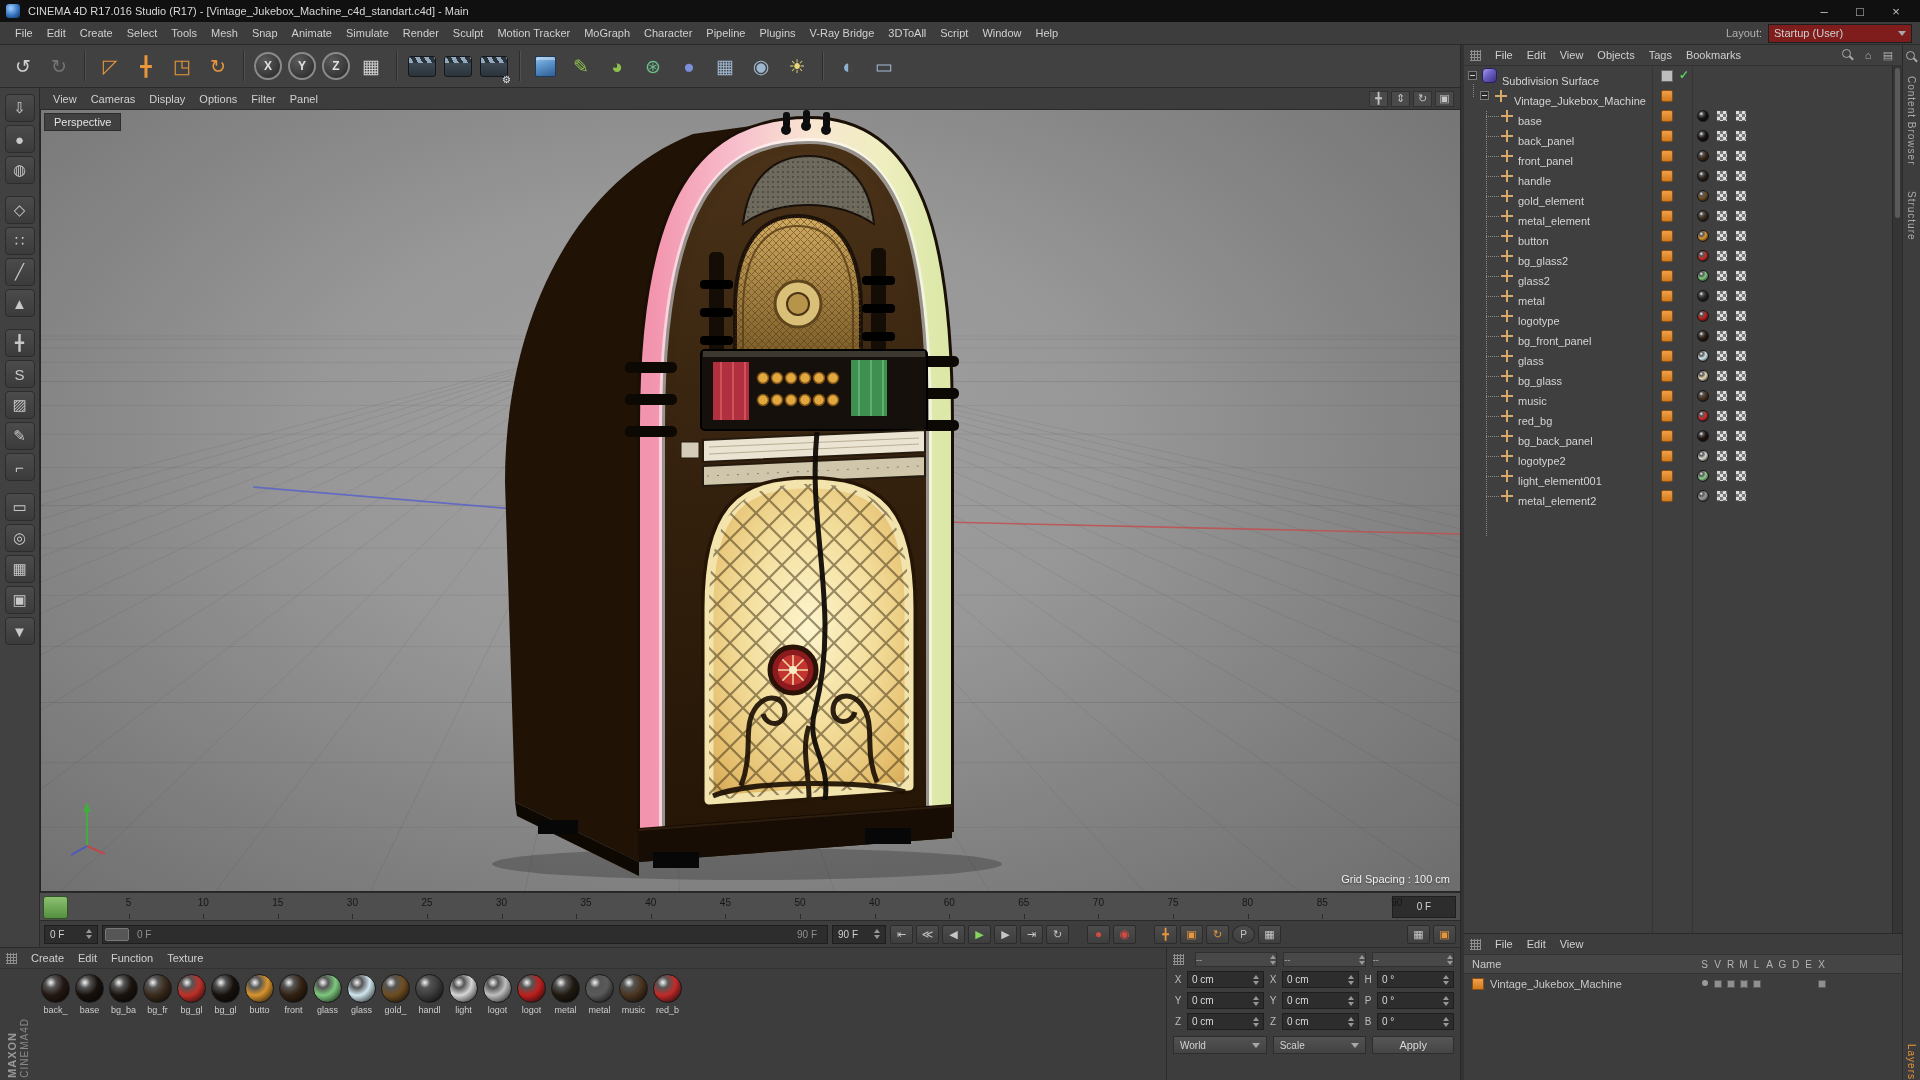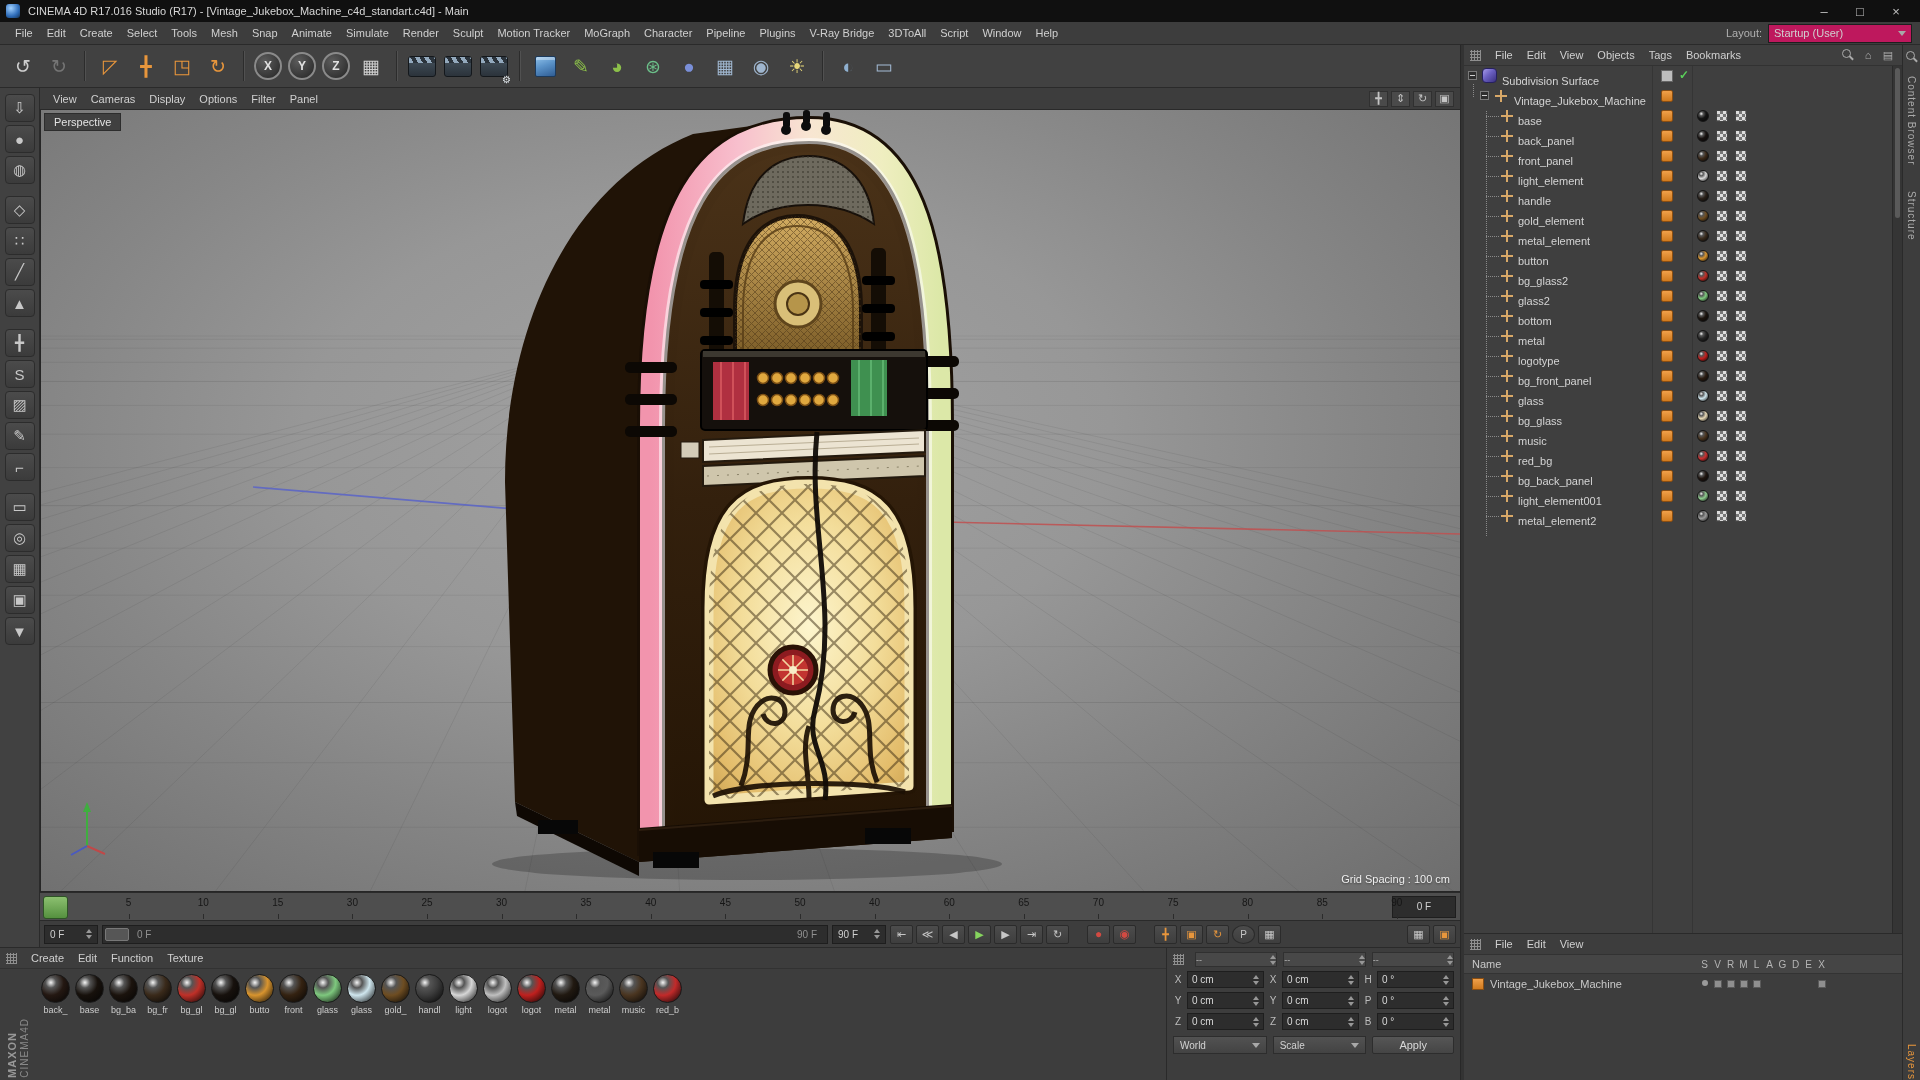--- a/index.html
+++ b/index.html
@@ -10,21 +10,21 @@
   .titlebar{position:absolute;left:0;top:0;right:0;height:22px;background:#101010;display:flex;align-items:center;gap:8px;padding:0 6px;box-sizing:border-box;}
   .app-icon{width:14px;height:14px;border-radius:3px;background:radial-gradient(circle at 35% 30%,#9fd0ff,#2d6bb8 60%,#14304f);}
   .title{color:#d8d8d8;}
   .winbtns{margin-left:auto;display:flex;}
   .winbtn{width:36px;height:22px;display:flex;align-items:center;justify-content:center;color:#c0c0c0;font-size:13px;}
   
   .menubar{position:absolute;left:0;top:22px;right:0;height:23px;background:#3d3d3d;border-bottom:1px solid #2a2a2a;display:flex;align-items:center;padding:0 8px;box-sizing:border-box;}
   #menu-items{display:flex;}
   .mitem{padding:3px 7px;color:#d0d0d0;white-space:nowrap;}
   .layout-box{margin-left:auto;display:flex;align-items:center;gap:6px;color:#b0b0b0;}
-  .layout-select{width:132px;height:17px;background:#be185d;border:1px solid #1e1e1e;display:flex;align-items:center;justify-content:space-between;padding:0 5px;color:#d0d0d0;}
+  .layout-select{width:132px;height:17px;background:#7f1d1d;border:1px solid #1e1e1e;display:flex;align-items:center;justify-content:space-between;padding:0 5px;color:#d0d0d0;}
   .dda{width:0;height:0;border-left:4px solid transparent;border-right:4px solid transparent;border-top:5px solid #a8a8a8;}
   
   .toolbar{position:absolute;left:0;top:45px;width:1460px;height:43px;background:#414141;border-bottom:1px solid #2a2a2a;display:flex;align-items:center;padding:0 6px;box-sizing:border-box;gap:2px;}
   .tbtn{min-width:34px;height:34px;display:flex;align-items:center;justify-content:center;border-radius:3px;position:relative;}
   .tbtn .tg{font-size:19px;line-height:1;}
   .tsep{width:1px;height:30px;background:#2c2c2c;margin:0 6px;box-shadow:1px 0 0 #515151;}
   .tcircle{min-width:28px;width:28px;height:28px;border-radius:50%;background:radial-gradient(circle at 35% 30%,#5c5c5c,#242424);border:2px solid #8a8a8a;color:#e2e2e2;font-size:12px;font-weight:bold;margin:0 2px;box-sizing:border-box;}
   .clap{display:block;width:26px;height:19px;background:linear-gradient(#46535e,#2b333b);border:1px solid #14181c;border-radius:3px;position:relative;overflow:hidden;}
   .clap::before{content:"";position:absolute;top:0;left:0;right:0;height:6px;background:repeating-linear-gradient(60deg,#93a9bd 0 4px,#2b333b 4px 8px);}
   .gear{position:absolute;right:0;bottom:-2px;font-size:10px;color:#dde3e8;}
@@ -820,29 +820,20 @@
             <i class="obj-ic"></i>
             <span class="tlabel">front_panel</span>
             <i class="tag-orange"></i>
             <i class="tag-sphere" style="background: radial-gradient(circle at 33% 28%, rgba(255, 255, 255, 0.95) 0%, rgba(255, 255, 255, 0.12) 20%, rgb(60, 42, 26) 48%, rgb(4, 4, 4) 100%);"></i>
             <i class="tag-ch c1"></i>
             <i class="tag-ch c2"></i>
           </div>
           <div class="trow child">
             <i class="hstub"></i>
             <i class="obj-ic"></i>
-            <span class="tlabel">light_element</span>
-            <i class="tag-orange"></i>
-            <i class="tag-sphere" style="background: radial-gradient(circle at 33% 28%, rgba(255, 255, 255, 0.95) 0%, rgba(255, 255, 255, 0.12) 20%, rgb(216, 216, 216) 48%, rgb(4, 4, 4) 100%);"></i>
-            <i class="tag-ch c1"></i>
-            <i class="tag-ch c2"></i>
-          </div>
-          <div class="trow child">
-            <i class="hstub"></i>
-            <i class="obj-ic"></i>
             <span class="tlabel">handle</span>
             <i class="tag-orange"></i>
             <i class="tag-sphere" style="background: radial-gradient(circle at 33% 28%, rgba(255, 255, 255, 0.95) 0%, rgba(255, 255, 255, 0.12) 20%, rgb(42, 33, 26) 48%, rgb(4, 4, 4) 100%);"></i>
             <i class="tag-ch c1"></i>
             <i class="tag-ch c2"></i>
           </div>
           <div class="trow child">
             <i class="hstub"></i>
             <i class="obj-ic"></i>
             <span class="tlabel">gold_element</span>
@@ -883,29 +874,20 @@
             <i class="obj-ic"></i>
             <span class="tlabel">glass2</span>
             <i class="tag-orange"></i>
             <i class="tag-sphere" style="background: radial-gradient(circle at 33% 28%, rgba(255, 255, 255, 0.95) 0%, rgba(255, 255, 255, 0.12) 20%, rgb(126, 200, 126) 48%, rgb(4, 4, 4) 100%);"></i>
             <i class="tag-ch c1"></i>
             <i class="tag-ch c2"></i>
           </div>
           <div class="trow child">
             <i class="hstub"></i>
             <i class="obj-ic"></i>
-            <span class="tlabel">bottom</span>
-            <i class="tag-orange"></i>
-            <i class="tag-sphere" style="background: radial-gradient(circle at 33% 28%, rgba(255, 255, 255, 0.95) 0%, rgba(255, 255, 255, 0.12) 20%, rgb(28, 20, 14) 48%, rgb(4, 4, 4) 100%);"></i>
-            <i class="tag-ch c1"></i>
-            <i class="tag-ch c2"></i>
-          </div>
-          <div class="trow child">
-            <i class="hstub"></i>
-            <i class="obj-ic"></i>
             <span class="tlabel">metal</span>
             <i class="tag-orange"></i>
             <i class="tag-sphere" style="background: radial-gradient(circle at 33% 28%, rgba(255, 255, 255, 0.95) 0%, rgba(255, 255, 255, 0.12) 20%, rgb(38, 38, 38) 48%, rgb(4, 4, 4) 100%);"></i>
             <i class="tag-ch c1"></i>
             <i class="tag-ch c2"></i>
           </div>
           <div class="trow child">
             <i class="hstub"></i>
             <i class="obj-ic"></i>
             <span class="tlabel">logotype</span>
@@ -958,20 +940,29 @@
             <i class="tag-sphere" style="background: radial-gradient(circle at 33% 28%, rgba(255, 255, 255, 0.95) 0%, rgba(255, 255, 255, 0.12) 20%, rgb(200, 48, 48) 48%, rgb(4, 4, 4) 100%);"></i>
             <i class="tag-ch c1"></i>
             <i class="tag-ch c2"></i>
           </div>
           <div class="trow child">
             <i class="hstub"></i>
             <i class="obj-ic"></i>
             <span class="tlabel">bg_back_panel</span>
             <i class="tag-orange"></i>
             <i class="tag-sphere" style="background: radial-gradient(circle at 33% 28%, rgba(255, 255, 255, 0.95) 0%, rgba(255, 255, 255, 0.12) 20%, rgb(32, 22, 16) 48%, rgb(4, 4, 4) 100%);"></i>
+            <i class="tag-ch c1"></i>
+            <i class="tag-ch c2"></i>
+          </div>
+          <div class="trow child">
+            <i class="hstub"></i>
+            <i class="obj-ic"></i>
+            <span class="tlabel">logotype2</span>
+            <i class="tag-orange"></i>
+            <i class="tag-sphere" style="background: radial-gradient(circle at 33% 28%, rgba(255, 255, 255, 0.95) 0%, rgba(255, 255, 255, 0.12) 20%, rgb(216, 216, 208) 48%, rgb(4, 4, 4) 100%);"></i>
             <i class="tag-ch c1"></i>
             <i class="tag-ch c2"></i>
           </div>
           <div class="trow child">
             <i class="hstub"></i>
             <i class="obj-ic"></i>
             <span class="tlabel">light_element001</span>
             <i class="tag-orange"></i>
             <i class="tag-sphere" style="background: radial-gradient(circle at 33% 28%, rgba(255, 255, 255, 0.95) 0%, rgba(255, 255, 255, 0.12) 20%, rgb(142, 203, 142) 48%, rgb(4, 4, 4) 100%);"></i>
             <i class="tag-ch c1"></i>

